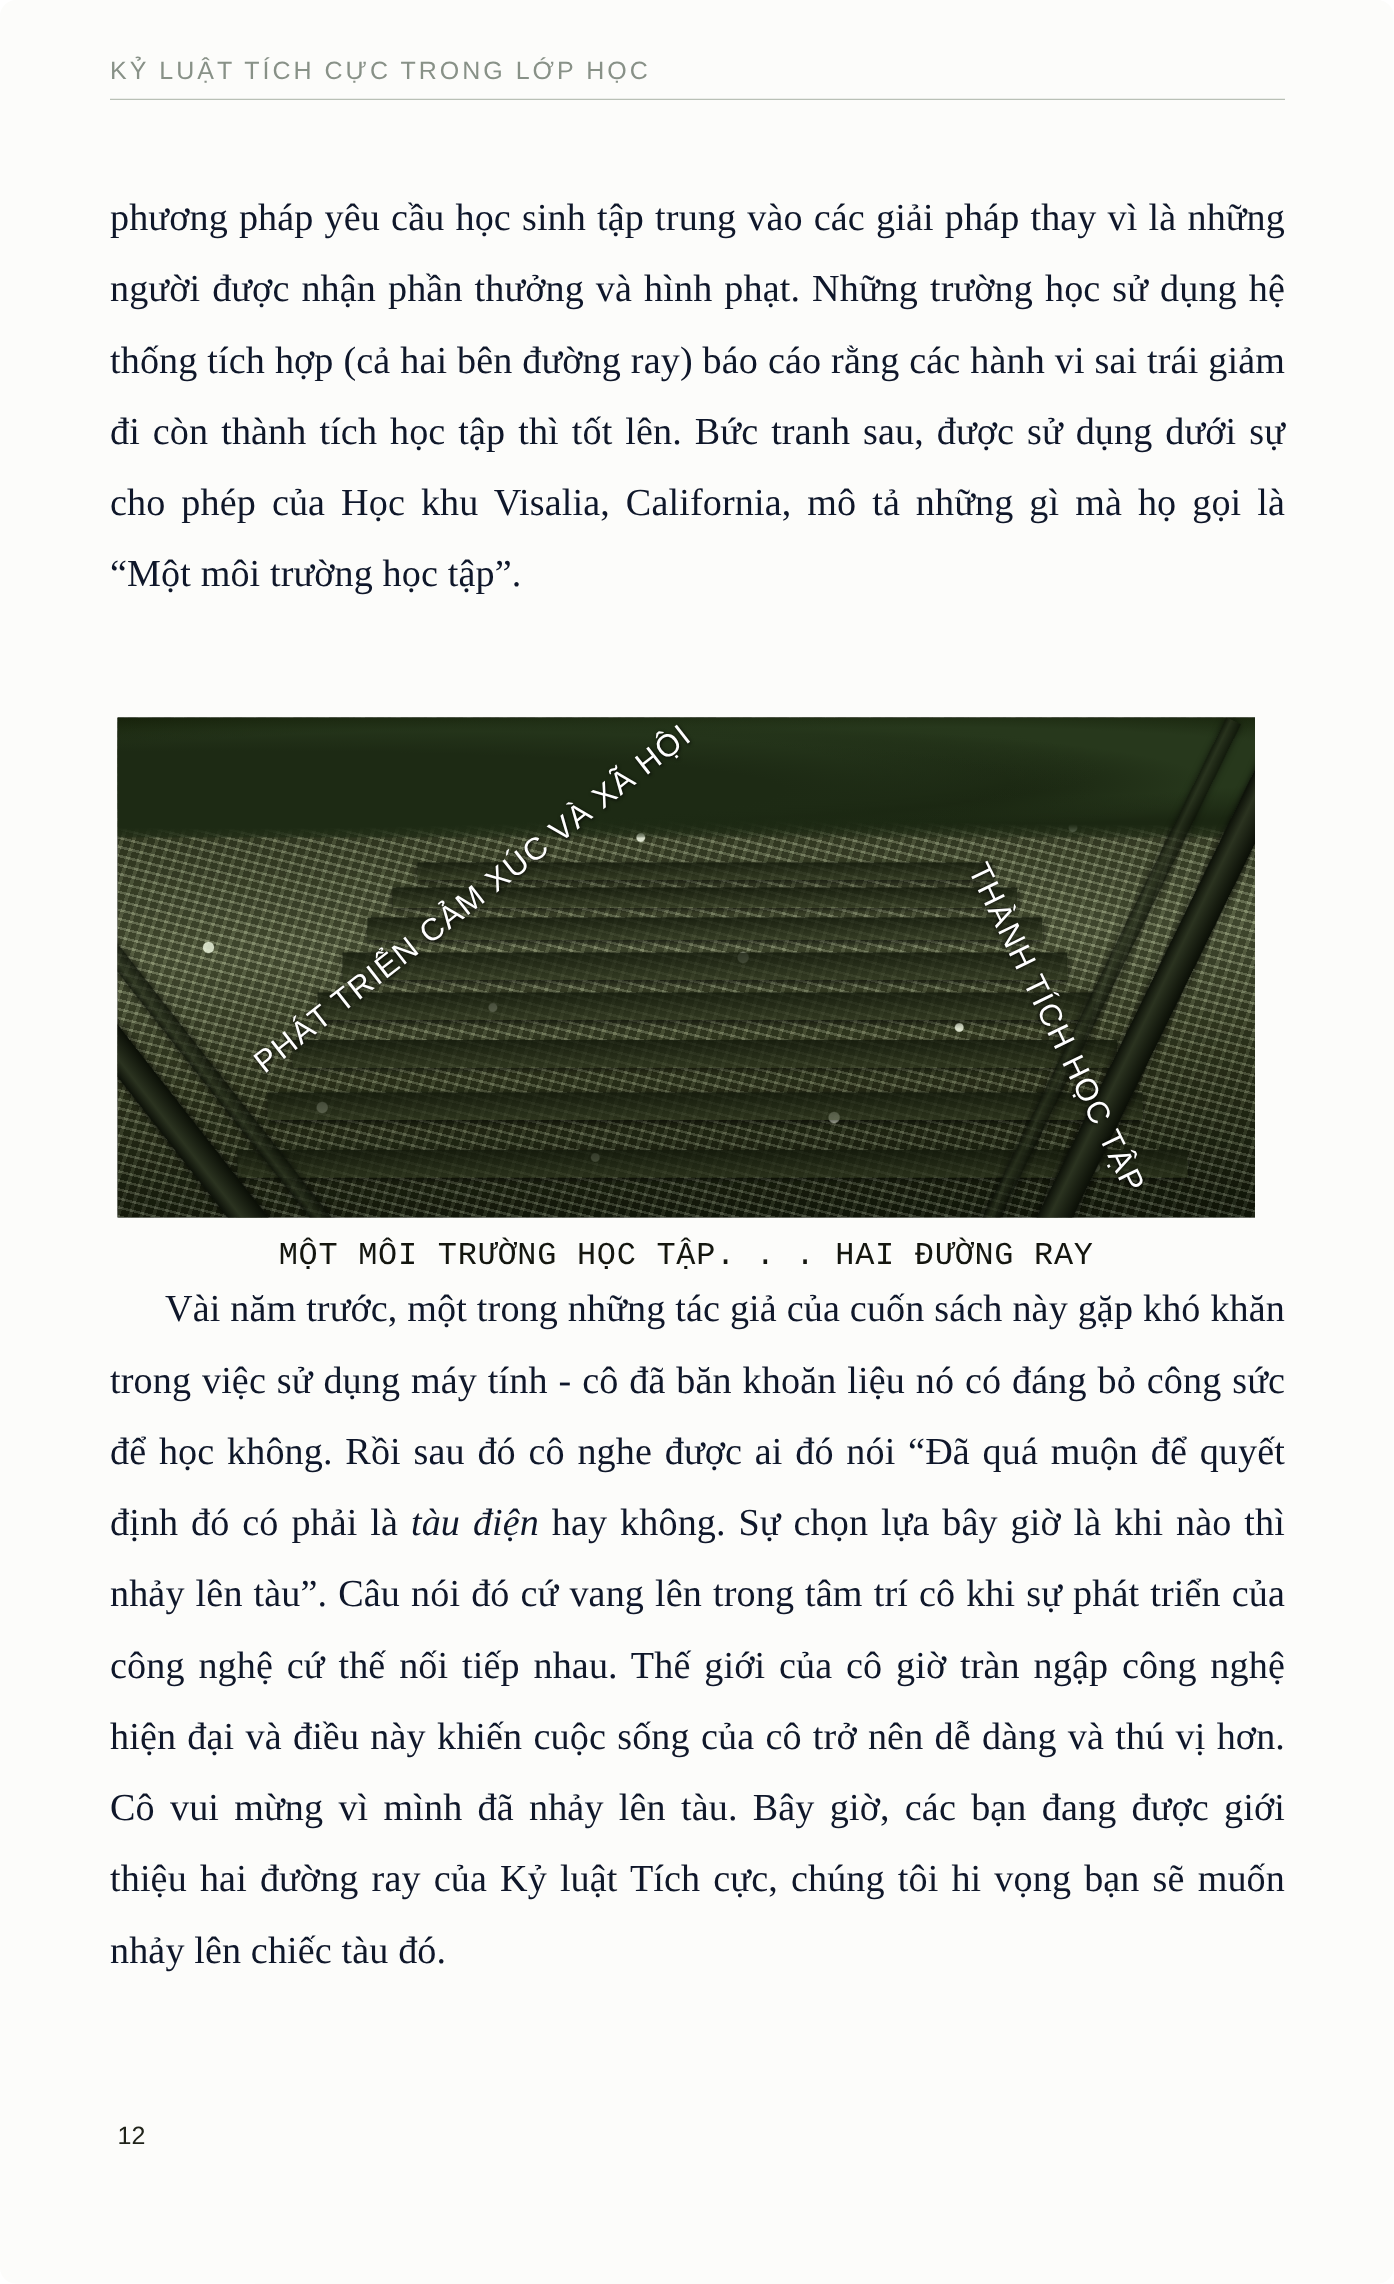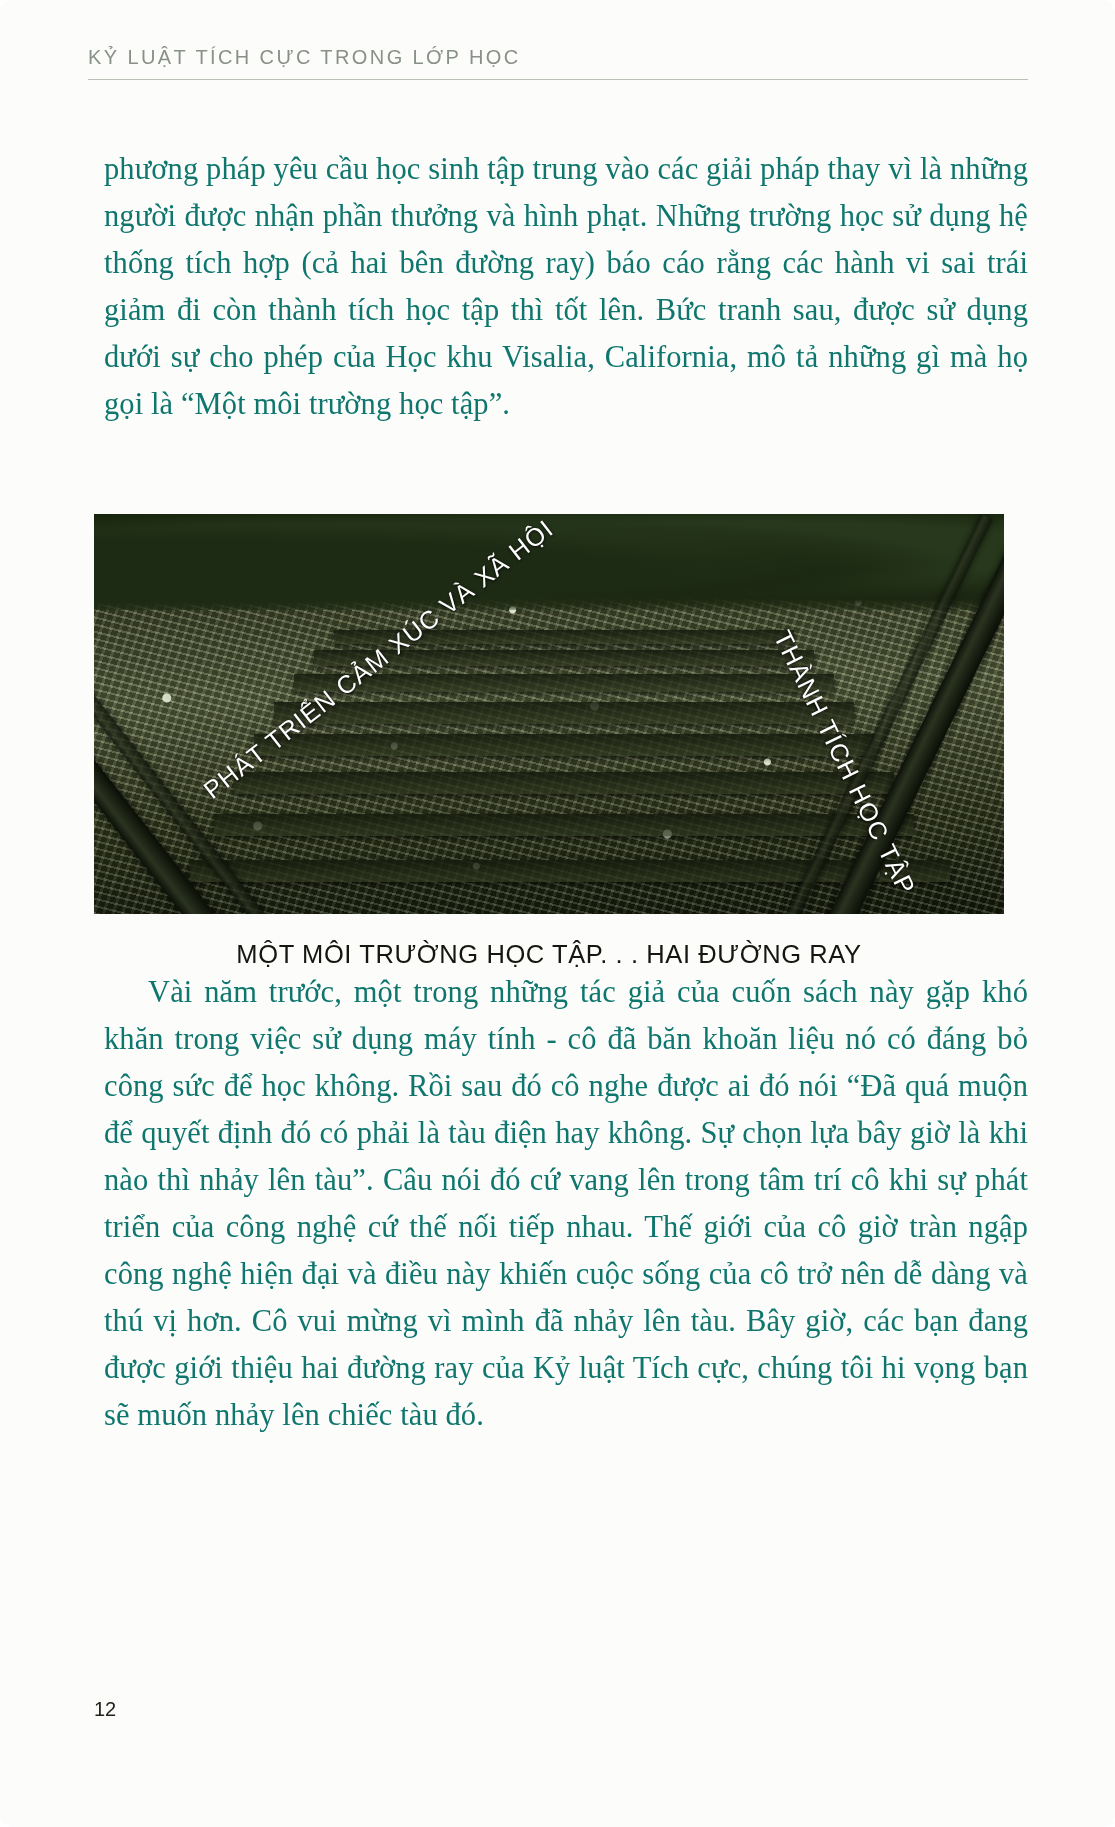--- a/index.html
+++ b/index.html
@@ -44,24 +44,24 @@
     width: 940px;
   }
   .content {
     position: absolute;
     left: 88px;
     top: 146px;
     width: 940px;
   }
   p.body-text {
     font-size: 30.5px;
-    line-height: 47px;
-    margin: 0 0 0 16px;
+    line-height: 57px;
+    margin: 0 0 0 0;
     text-align: justify;
-    color: #0f766e;
+    color: #0f172a;
     letter-spacing: 0.1px;
   }
   p.body-text.indent {
     text-indent: 44px;
   }
   .figure {
     margin-top: 86px;
     width: 910px;
     margin-left: 6px;
   }
@@ -171,39 +171,39 @@
     transform: rotate(-38deg);
     transform-origin: 0 0;
   }
   .label-right {
     left: 700px;
     top: 112px;
     transform: rotate(64deg);
     transform-origin: 0 0;
   }
   .caption {
-    margin-top: 26px;
+    margin-top: 16px;
     text-align: center;
-    font-family: Liberation Sans, sans-serif;
+    font-family: Liberation Mono, monospace;
     font-size: 25.5px;
     letter-spacing: 0.6px;
     color: #14160f;
   }
   .after-figure {
     margin-top: 64px;
   }
   .page-number {
     position: absolute;
     left: 94px;
     bottom: 106px;
     font-family: "Liberation Sans", sans-serif;
     font-size: 20px;
     color: #20231a;
   }
-  .it { }
+  .it { font-style: italic; }
 </style>
 </head>
 <body>
 
 <div class="page">
 
   <div class="header">
     <div class="header-title">KỶ LUẬT TÍCH CỰC TRONG LỚP HỌC</div>
     <div class="header-rule"></div>
   </div>

